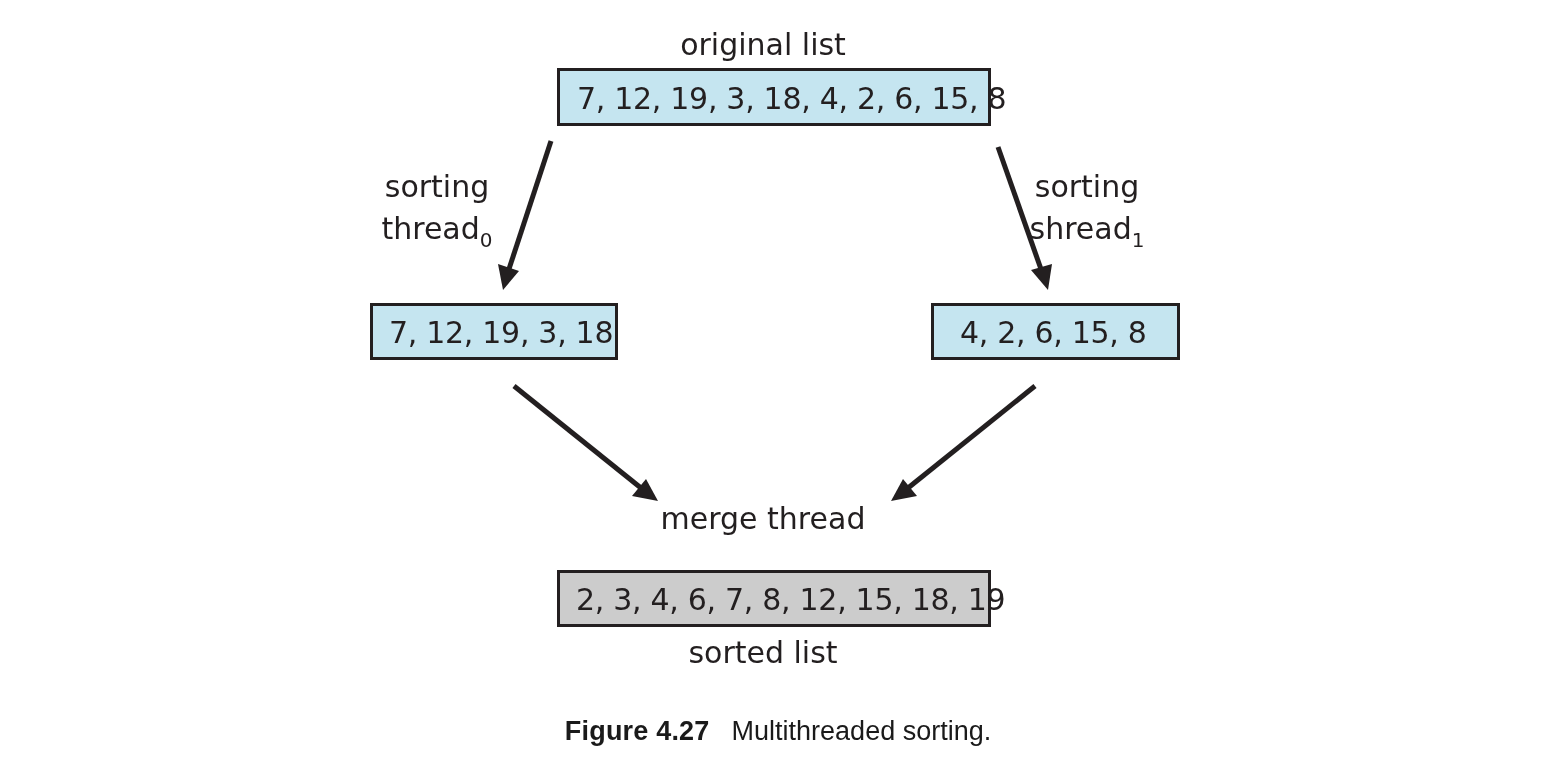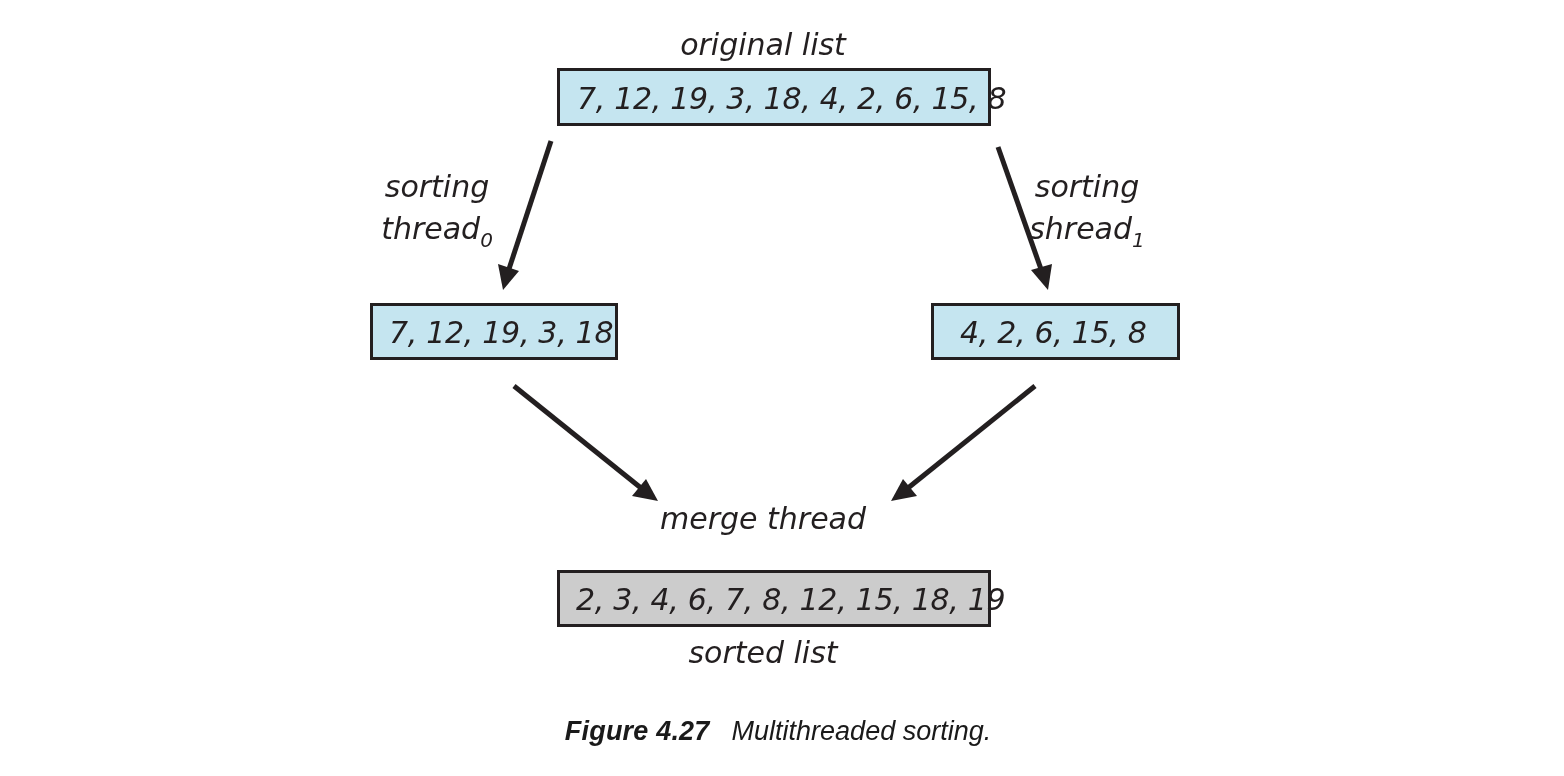--- a/index.html
+++ b/index.html
@@ -13,21 +13,20 @@
     font-family: "DejaVu Sans", sans-serif;
     position: relative;
     overflow: hidden;
   }
   #figure-root {
     position: absolute;
     left: 0;
     top: 0;
     width: 1564px;
     height: 776px;
-    font-style: italic;
   }
   svg.diagram {
     position: absolute;
     left: 0;
     top: 0;
     width: 1564px;
     height: 776px;
     display: block;
   }
   .box-rect {

